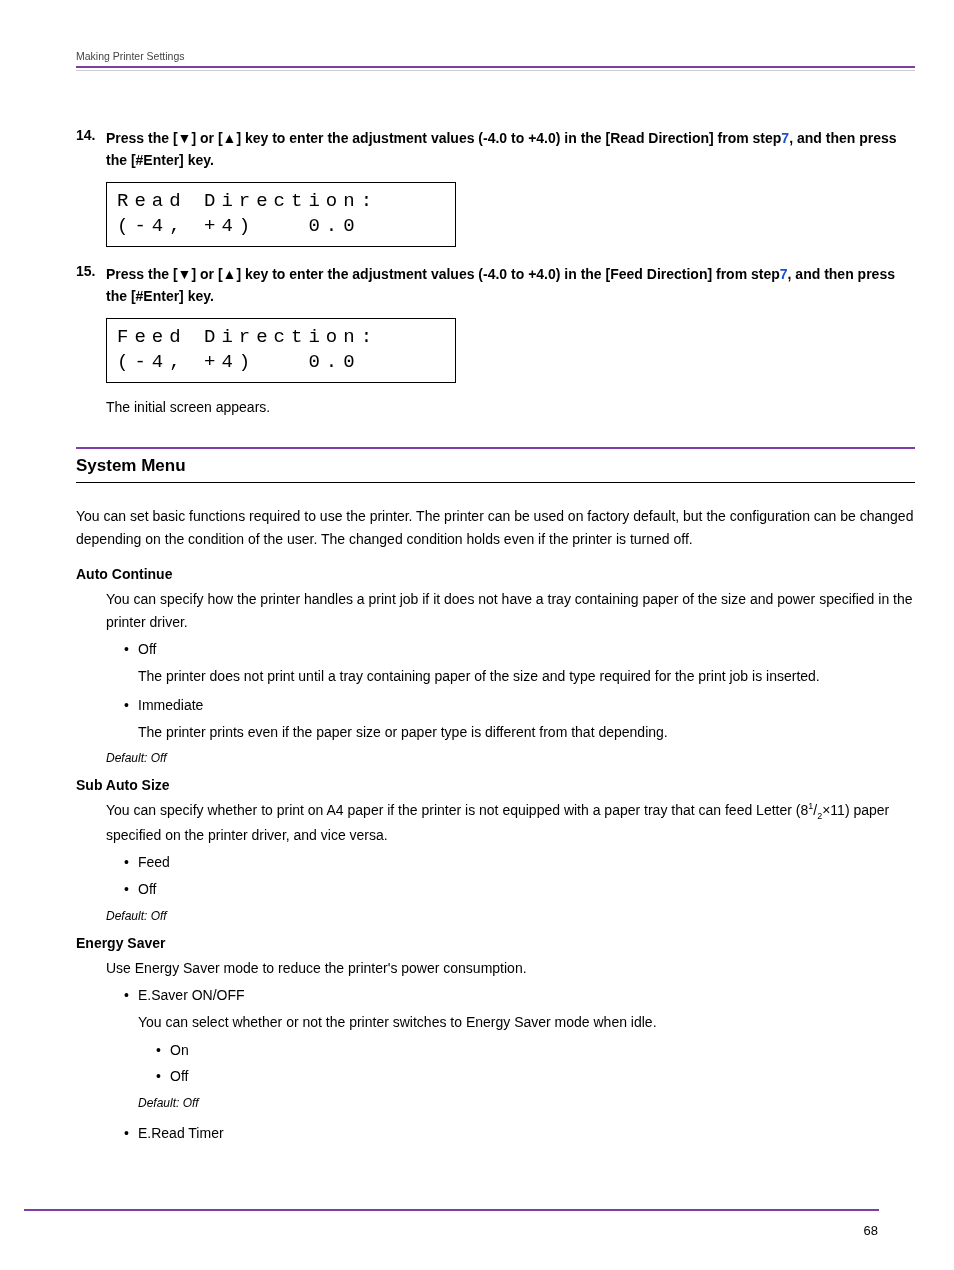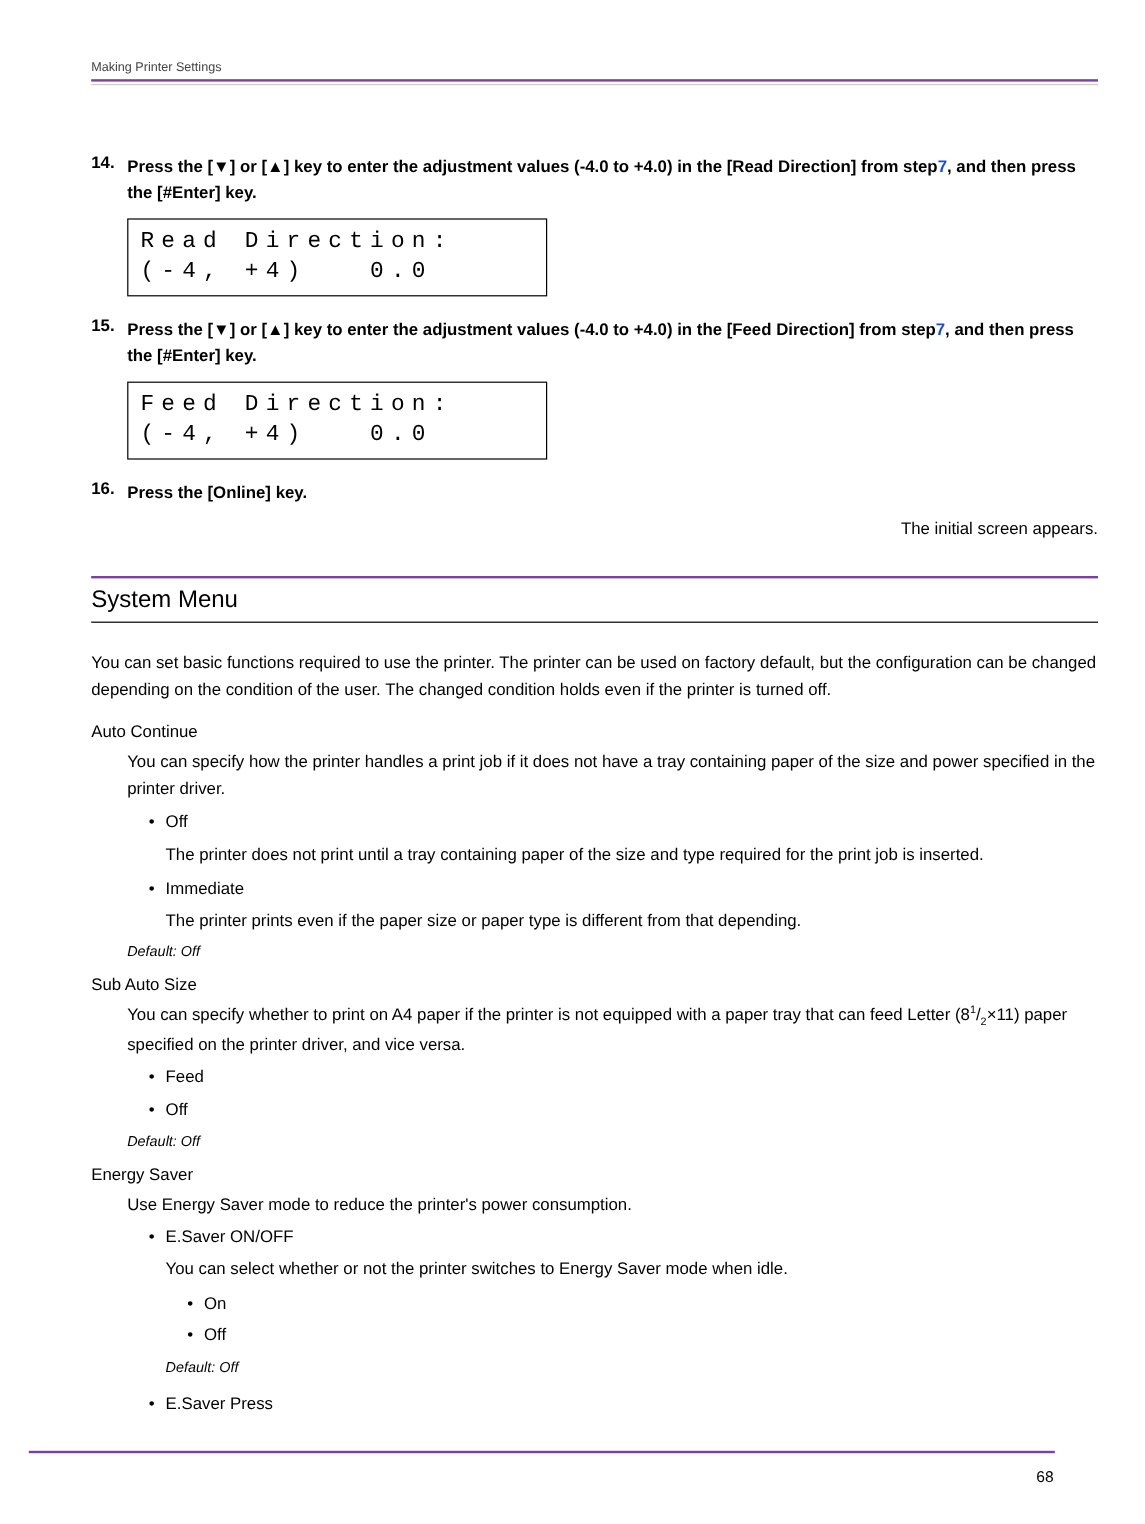--- a/index.html
+++ b/index.html
@@ -39,34 +39,34 @@
     width: 350px;
     padding: 6px 10px;
     margin-left: 30px;
     margin-top: 10px;
     font-family: "Courier New", monospace;
     font-size: 19px;
     letter-spacing: 6px;
     line-height: 1.35;
     white-space: pre;
   }
-  .sub-text { margin-left: 30px; font-size: 14px; margin-top: 10px; text-align: right; }
+  .sub-text { margin-left: 30px; font-size: 14px; margin-top: 10px; }
   .section-head {
     border-top: 2.5px solid #7d3fa2;
     border-bottom: 1px solid #000;
     padding: 7px 0 6px 0;
     margin-top: 32px;
     margin-bottom: 22px;
   }
   .section-head .title {
-    font-size: 20px;
-    font-weight: normal;
+    font-size: 17px;
+    font-weight: bold;
   }
   .intro { font-size: 14px; line-height: 1.6; margin-bottom: 16px; }
-  .setting-title { font-size: 14px; font-weight: normal; margin-top: 8px; margin-bottom: 6px; }
+  .setting-title { font-size: 14px; font-weight: bold; margin-top: 8px; margin-bottom: 6px; }
   .setting-body { margin-left: 30px; font-size: 14px; line-height: 1.65; }
   .bullet-row { display: flex; margin-left: 18px; margin-top: 4px; margin-bottom: 4px; }
   .bullet-row .dot { width: 14px; flex-shrink: 0; }
   .bullet-row .btxt { font-size: 14px; }
   .bullet-sub { margin-left: 32px; font-size: 14px; line-height: 1.6; margin-top: 2px; margin-bottom: 6px; }
   .nested-bullet { display: flex; margin-left: 50px; margin-top: 3px; }
   .nested-bullet .dot { width: 14px; flex-shrink: 0; }
   .nested-bullet .btxt { font-size: 14px; }
   .default-line { font-size: 12px; margin-top: 6px; margin-bottom: 8px; font-style: italic; }
   sup.frac { font-size: 9px; vertical-align: super; }
@@ -109,24 +109,20 @@
       <div class="num">15.</div>
       <div class="txt">
         <span>Press the [▼] or [▲] key to enter the adjustment values (-4.0 to +4.0) in the [Feed Direction] from step</span><span class="link">7</span><span>, and then press the [#Enter] key.</span>
       </div>
     </div>
     <div class="display-box"><span>Feed Direction:</span>
 <span>(-4, +4)   0.0</span></div>
   </div>
 
   <div class="step" style="margin-bottom:0">
-    <div class="row">
-      <div class="num">16.</div>
-      <div class="txt">Press the [Online] key.</div>
-    </div>
     <div class="sub-text">The initial screen appears.</div>
   </div>
 
   <div class="section-head">
     <div class="title">System Menu</div>
   </div>
 
   <div class="intro">You can set basic functions required to use the printer. The printer can be used on factory default, but the configuration can be changed depending on the condition of the user. The changed condition holds even if the printer is turned off.</div>
 
   <div class="setting-title">Auto Continue</div>
@@ -173,19 +169,19 @@
       <div class="dot">•</div>
       <div class="btxt">On</div>
     </div>
     <div class="nested-bullet">
       <div class="dot">•</div>
       <div class="btxt">Off</div>
     </div>
     <div class="default-line" style="margin-left:32px">Default: Off</div>
     <div class="bullet-row">
       <div class="dot">•</div>
-      <div class="btxt">E.Saver Press</div>
+      <div class="btxt">E.Read Timer</div>
     </div>
   </div>
 
   <div class="footer-rule"></div>
   <div class="page-num">68</div>
 </div>
 
 </body></html>

